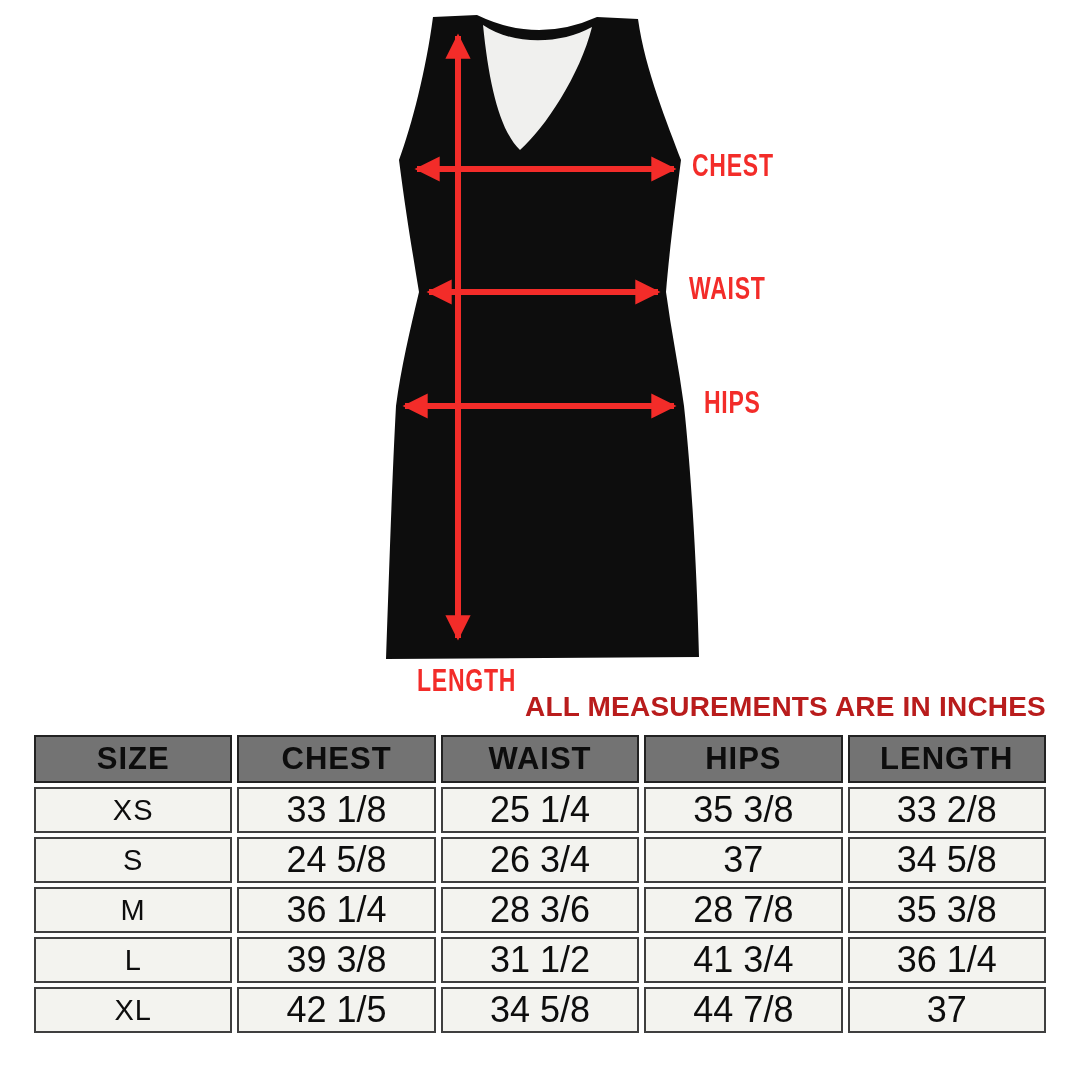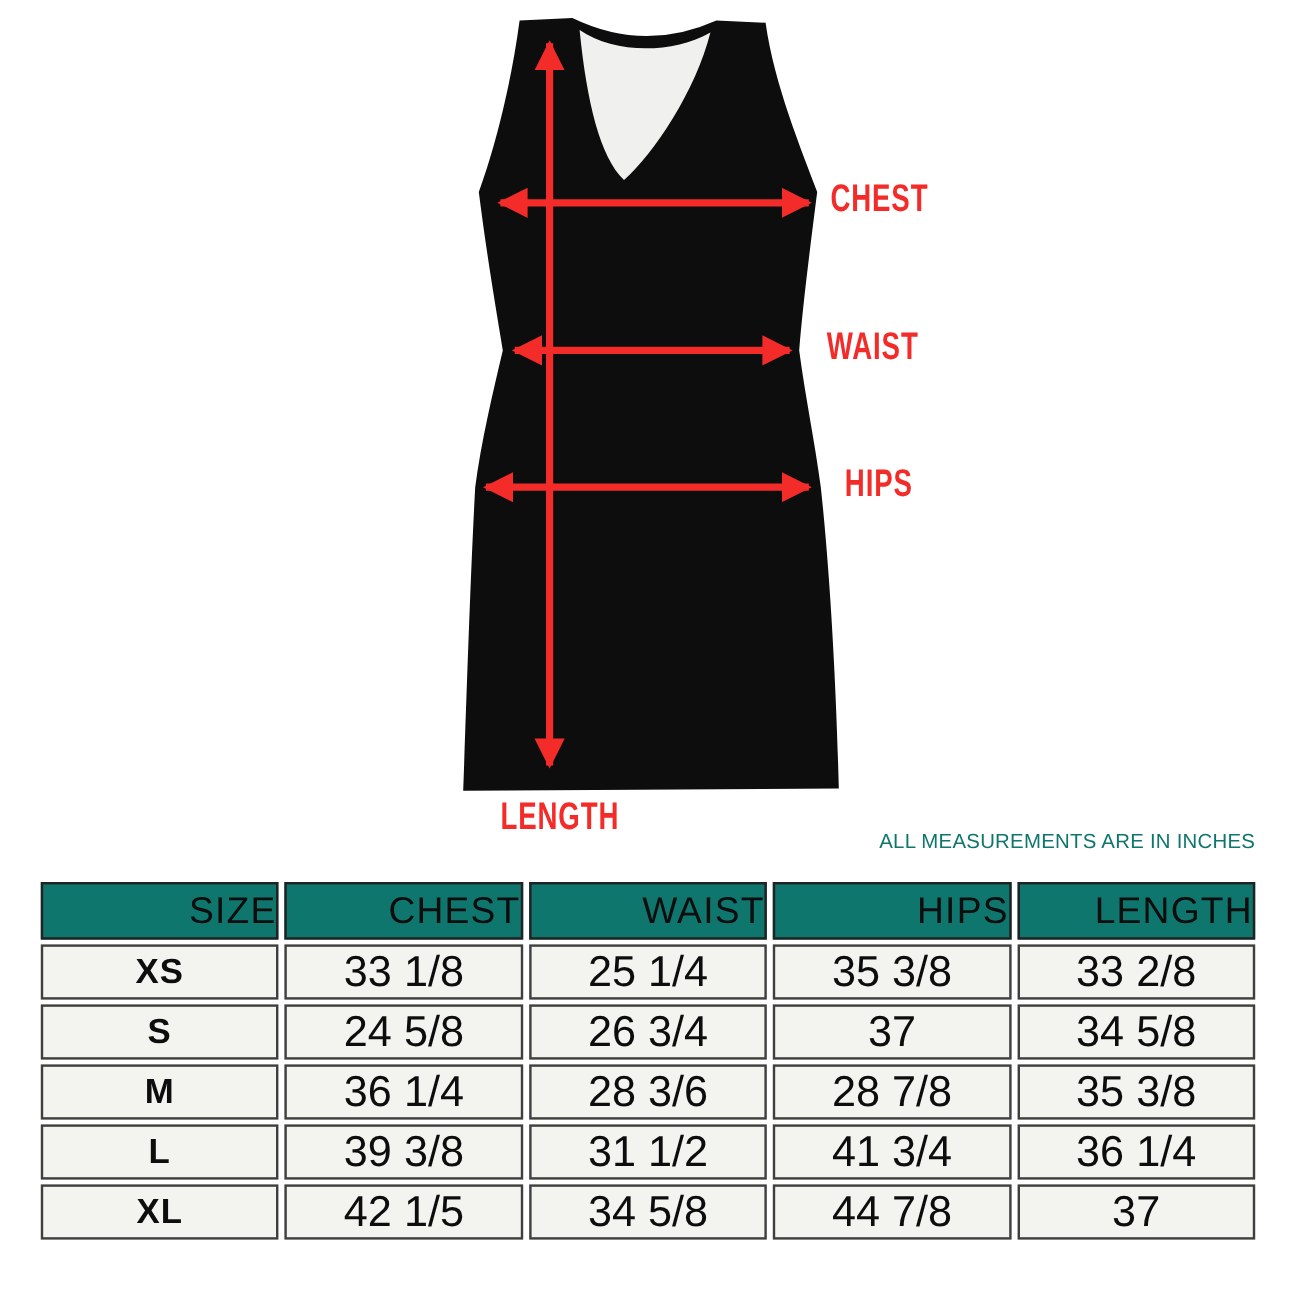--- a/index.html
+++ b/index.html
@@ -18,40 +18,40 @@
     color:#f32c29;letter-spacing:1px;white-space:nowrap;
     transform:scaleX(0.72);transform-origin:0 0;
   }
   .lab-chest{left:692px;top:149px;}
   .lab-waist{left:689px;top:272px;}
   .lab-hips{left:704px;top:386px;}
   .lab-length{left:417px;top:664px;}
 
   .units-note{
     position:absolute;right:34px;top:693px;
-    font-weight:normal;font-size:17px;line-height:1;
-    color:#0f766e;letter-spacing:0.2px;white-space:nowrap;
+    font-weight:bold;font-size:28px;line-height:1;
+    color:#b91c1c;letter-spacing:0.2px;white-space:nowrap;
   }
 
   table.size-table{
     position:absolute;left:29px;top:731px;width:1022px;
     border-collapse:separate;border-spacing:5px 4px;
     table-layout:fixed;
   }
   table.size-table th{
-    background:#0f766e;border:2px solid #222222;
-    height:44px;font-weight:normal;font-size:31px;color:#0d0d0d;
-    letter-spacing:1px;text-align:right;padding:0;
+    background:#737373;border:2px solid #222222;
+    height:44px;font-weight:bold;font-size:31px;color:#0d0d0d;
+    letter-spacing:1px;text-align:center;padding:0;
   }
   table.size-table td{
     background:#f3f3ef;border:2px solid #3f3f3f;
     height:41px;font-size:36px;color:#0d0d0d;
     text-align:center;padding:0;white-space:nowrap;
   }
-  table.size-table td.sz{font-weight:bold;font-size:29px;letter-spacing:1px;}
+  table.size-table td.sz{font-weight:normal;font-size:29px;letter-spacing:1px;}
 </style>
 </head>
 <body>
 
 <div class="stage">
 
   <div class="diagram">
     <svg width="1080" height="726" viewBox="0 0 1080 726">
       <defs>
         <marker id="arrowhead" viewBox="0 0 10 10" refX="9" refY="5" markerWidth="4.2" markerHeight="4.2" orient="auto-start-reverse">

